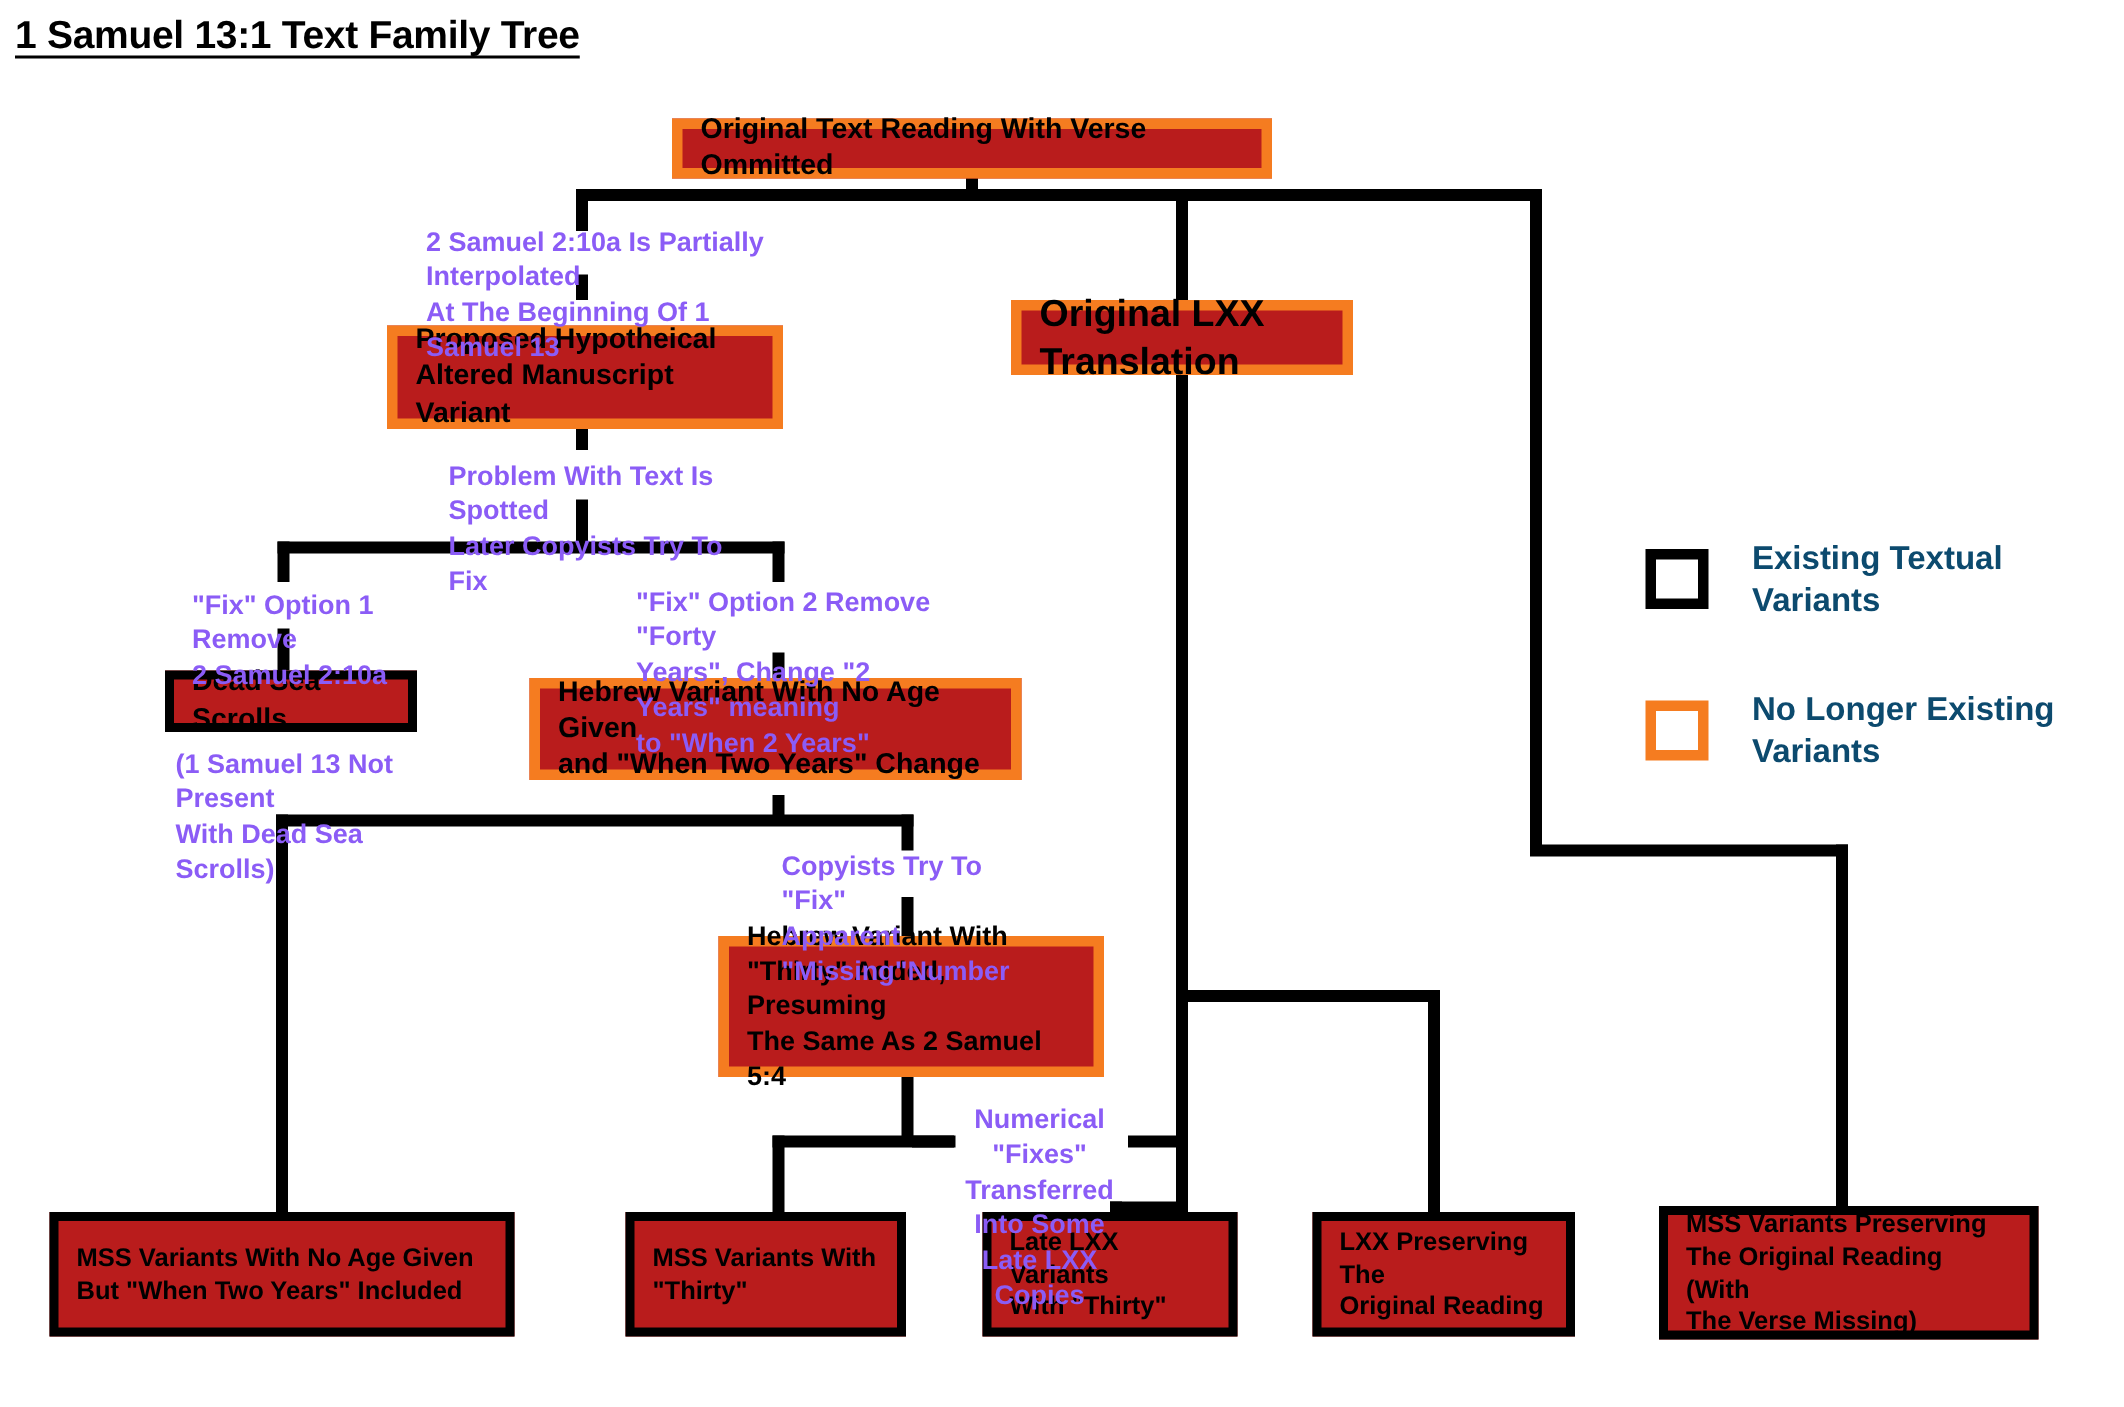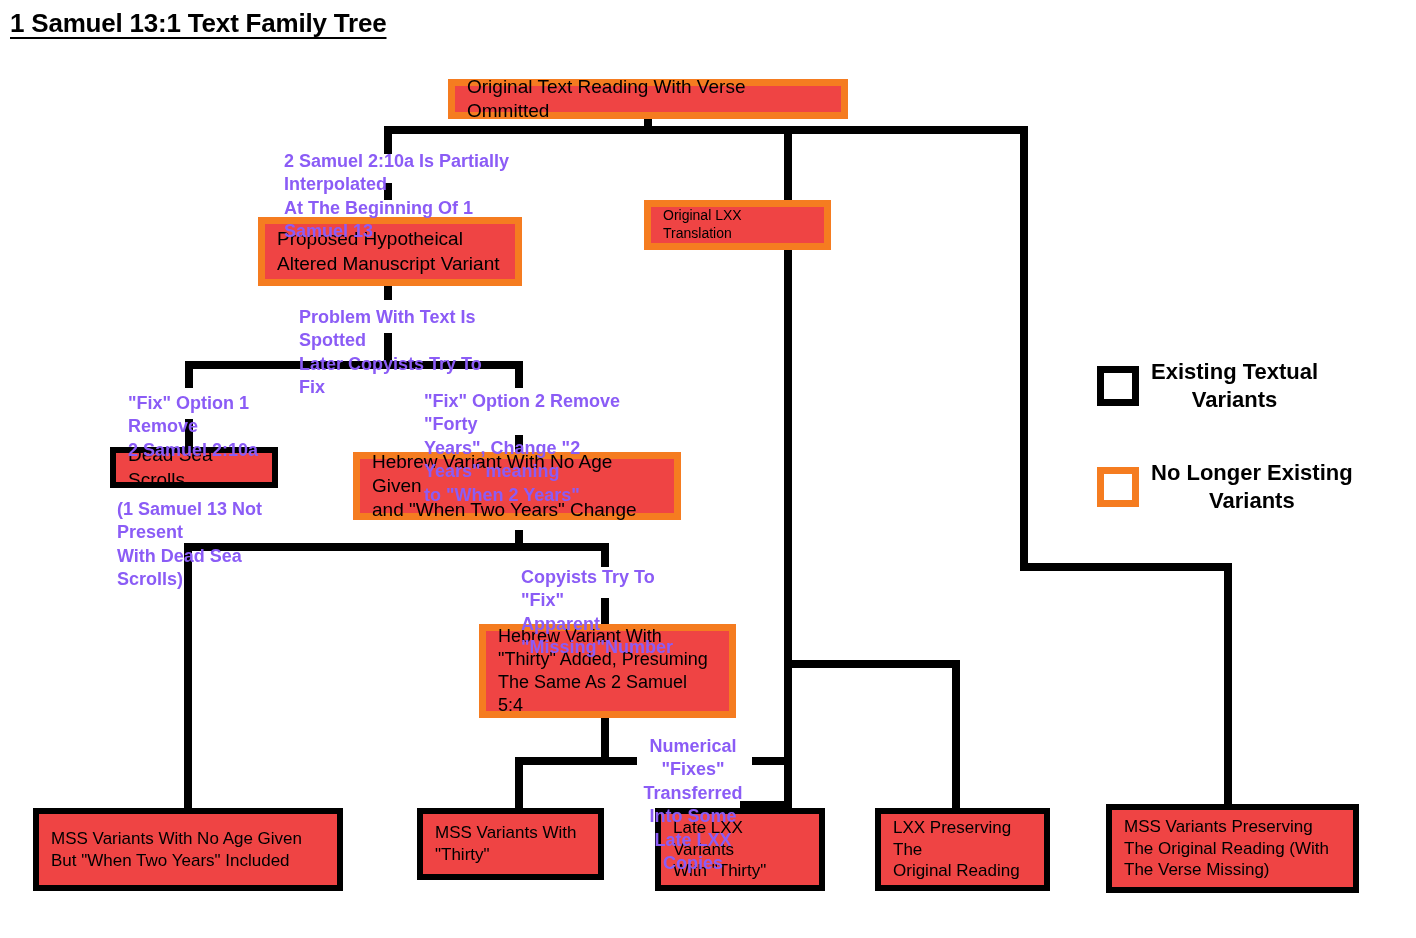--- a/index.html
+++ b/index.html
@@ -25,25 +25,25 @@
     font-weight: bold;
     color: #000000;
     text-decoration: underline;
     text-underline-offset: 5px;
     letter-spacing: -0.2px;
     white-space: nowrap;
   }
   .node {
     position: absolute;
     box-sizing: border-box;
-    background: #ef4444;
+    background: #b91c1c;
     display: flex;
     align-items: center;
     color: #000000;
-    font-weight: normal;
+    font-weight: bold;
     z-index: 5;
   }
   .node .txt {
     display: block;
     width: 100%;
     line-height: 1.28;
     white-space: pre-line;
   }
   .node.orange {
     border: 7px solid #F57C20;
@@ -80,27 +80,26 @@
   .legend-swatch {
     box-sizing: border-box;
     width: 42px;
     height: 40px;
     background: #ffffff;
     flex: 0 0 auto;
   }
   .legend-swatch.k { border: 7px solid #000000; }
   .legend-swatch.o { border: 7px solid #F57C20; }
   .legend-text {
-    margin-left: 12px;
+    margin-left: 29px;
     font-size: 22px;
     font-weight: bold;
-    color: #000000;
+    color: #0c4a6e;
     line-height: 1.25;
     white-space: pre-line;
-    text-align: center;
   }
 </style>
 </head>
 <body>
 
 <div id="canvas">
 
   <div id="title">1 Samuel 13:1 Text Family Tree</div>
 
   <div class="ln" style="left:644px; top:118px; width:8px; height:14px;"></div>
@@ -144,21 +143,21 @@
 
   <div class="node orange pad-c" style="left:448px; top:79px; width:400px; height:40px; font-size:19px;">
     <span class="txt">Original Text Reading With Verse Ommitted</span>
   </div>
 
   <div class="node orange pad-c" style="left:258px; top:217px; width:264px; height:69px; font-size:19px;">
     <span class="txt">Proposed Hypotheical
 Altered Manuscript Variant</span>
   </div>
 
-  <div class="node orange pad-c" style="left:644px; top:200px; width:187px; height:50px; font-size:14px;">
+  <div class="node orange pad-c" style="left:674px; top:200px; width:228px; height:50px; font-size:25px;">
     <span class="txt">Original LXX Translation</span>
   </div>
 
   <div class="node black pad-c" style="left:110px; top:447px; width:168px; height:41px; font-size:19px;">
     <span class="txt">Dead Sea Scrolls</span>
   </div>
 
   <div class="node orange pad-c" style="left:353px; top:452px; width:328px; height:68px; font-size:19px;">
     <span class="txt">Hebrew Variant With No Age Given
 and "When Two Years" Change</span>
@@ -168,21 +167,21 @@
     <span class="txt">Hebrew Variant With
 "Thirty" Added, Presuming
 The Same As 2 Samuel 5:4</span>
   </div>
 
   <div class="node black pad-c" style="left:33px; top:808px; width:310px; height:83px; font-size:17px;justify-content:center;">
     <span class="txt">MSS Variants With No Age Given
 But "When Two Years" Included</span>
   </div>
 
-  <div class="node black pad-c" style="left:417px; top:808px; width:187px; height:72px; font-size:17px;">
+  <div class="node black pad-c" style="left:417px; top:808px; width:187px; height:83px; font-size:17px;">
     <span class="txt">MSS Variants With
 "Thirty"</span>
   </div>
 
   <div class="node black pad-c" style="left:655px; top:808px; width:170px; height:83px; font-size:17px;">
     <span class="txt">Late LXX Variants
 With "Thirty"</span>
   </div>
 
   <div class="node black pad-c" style="left:875px; top:808px; width:175px; height:83px; font-size:17px;">

